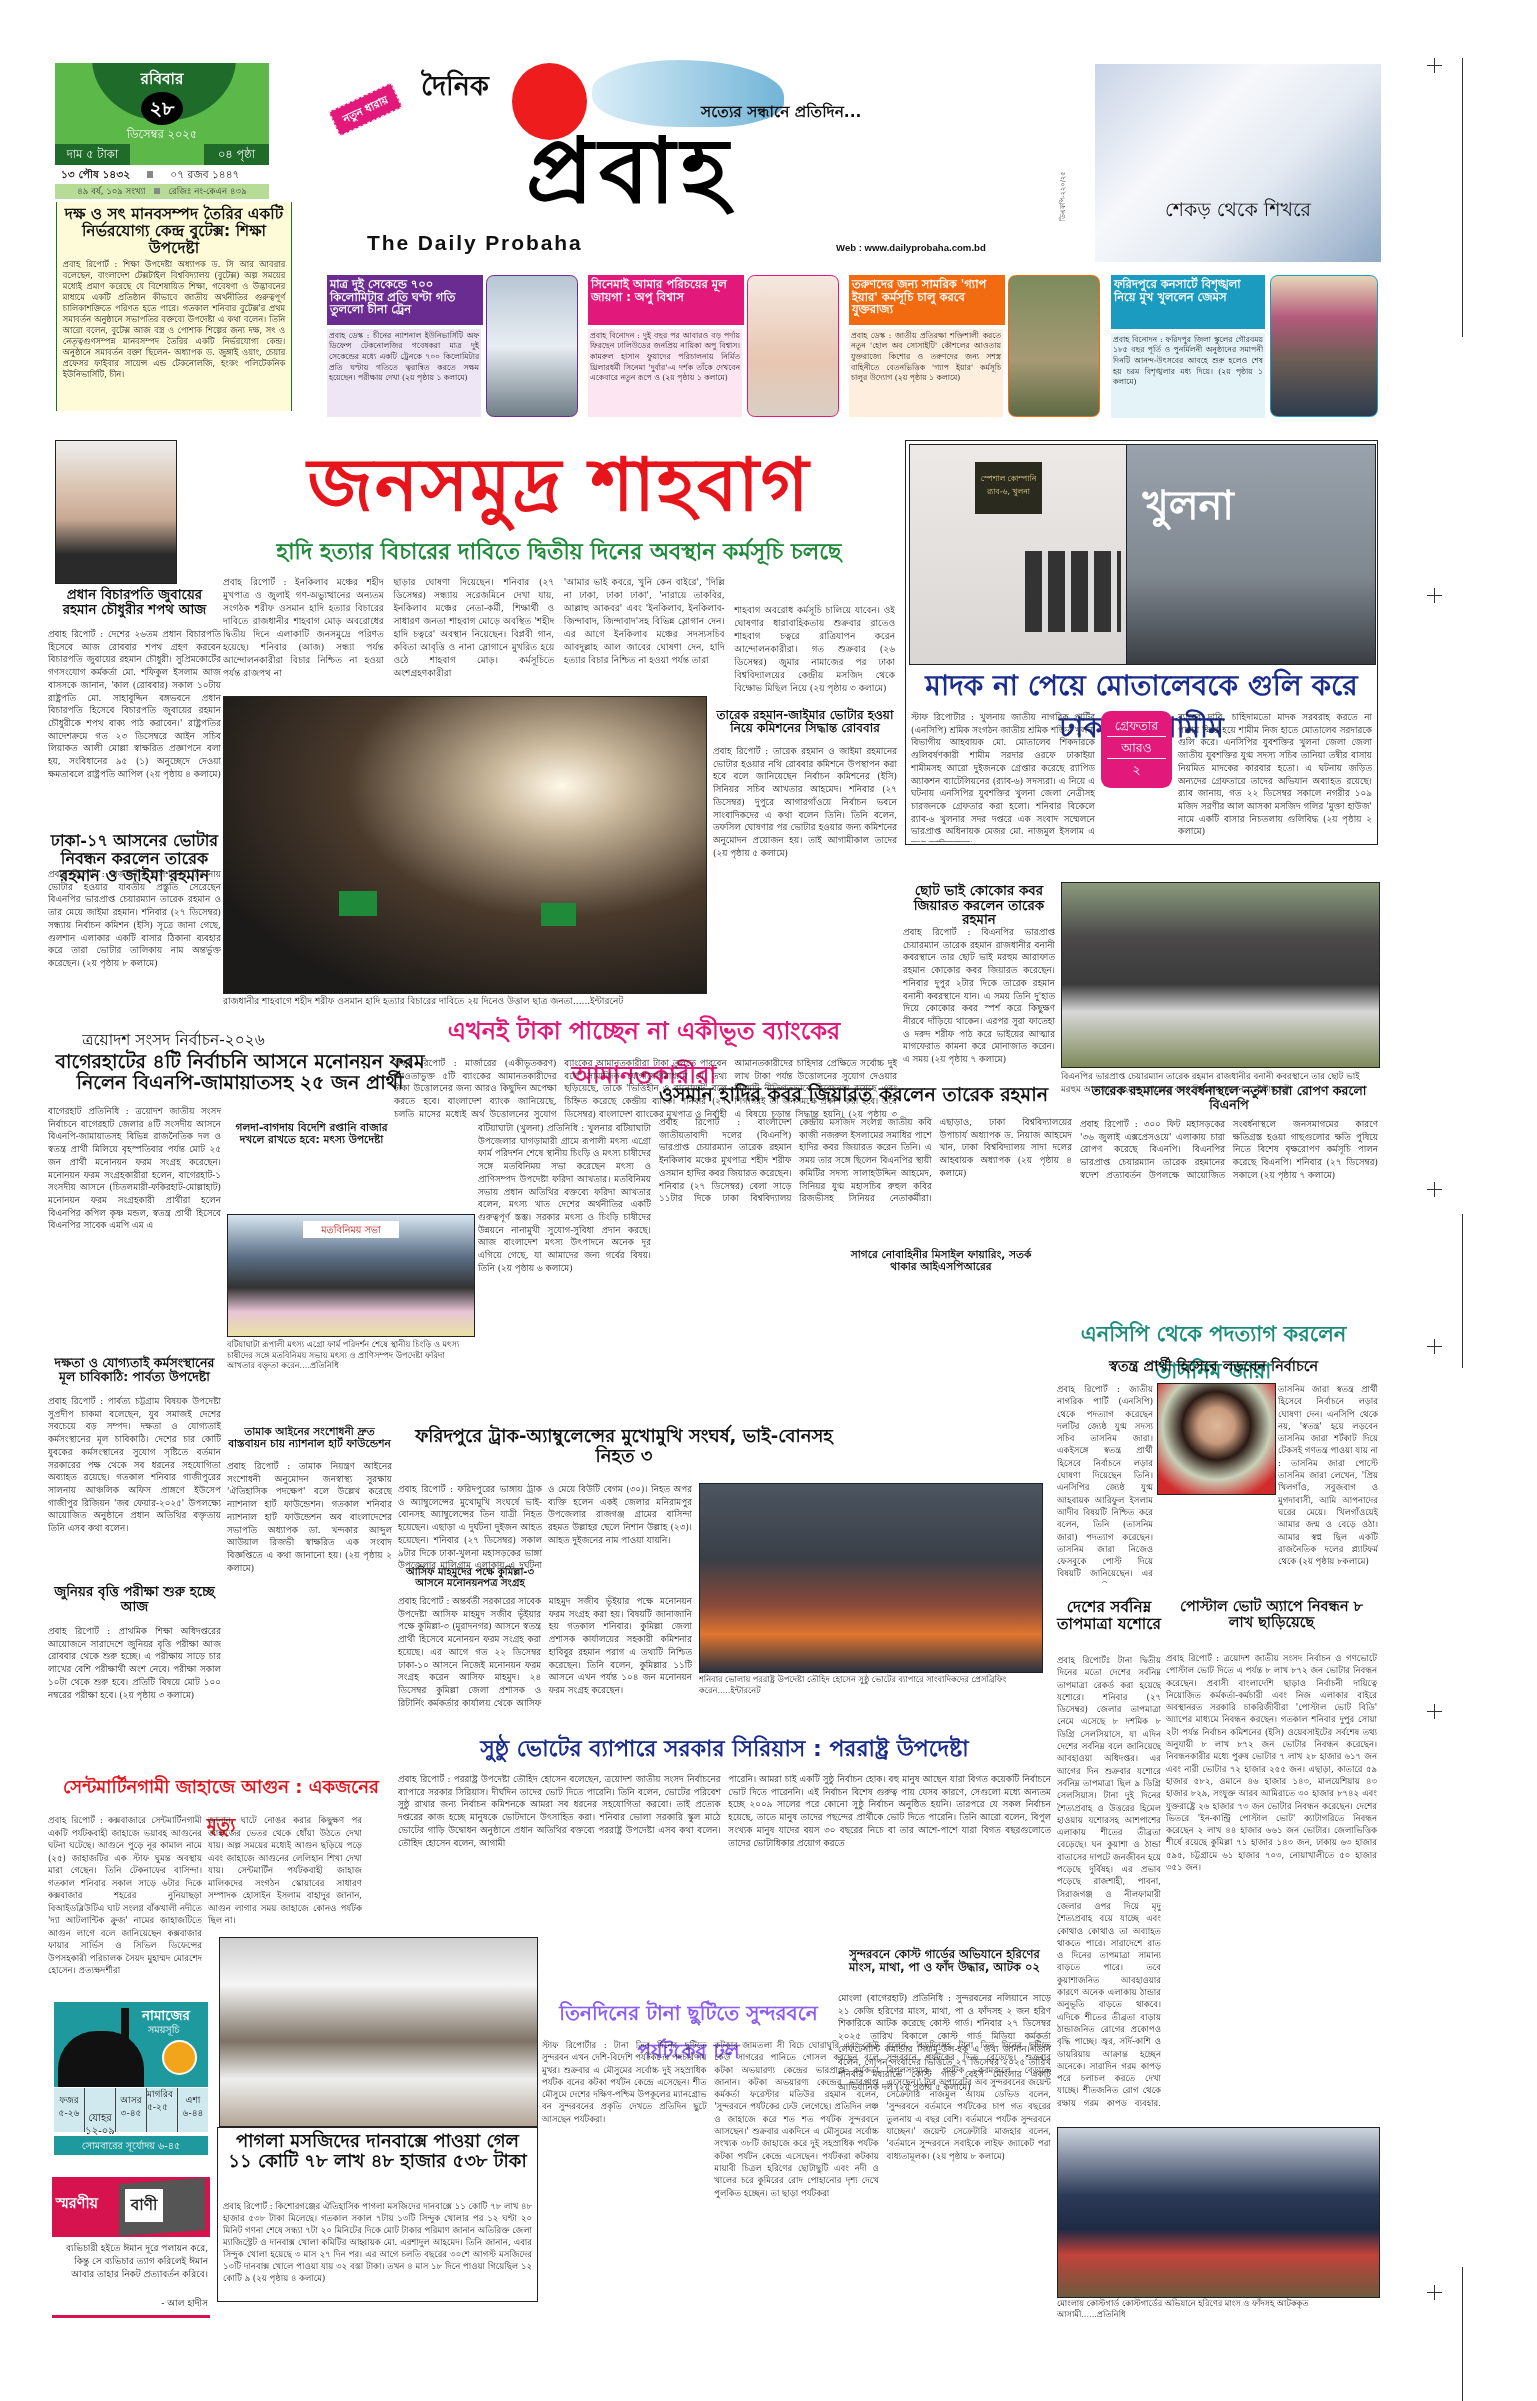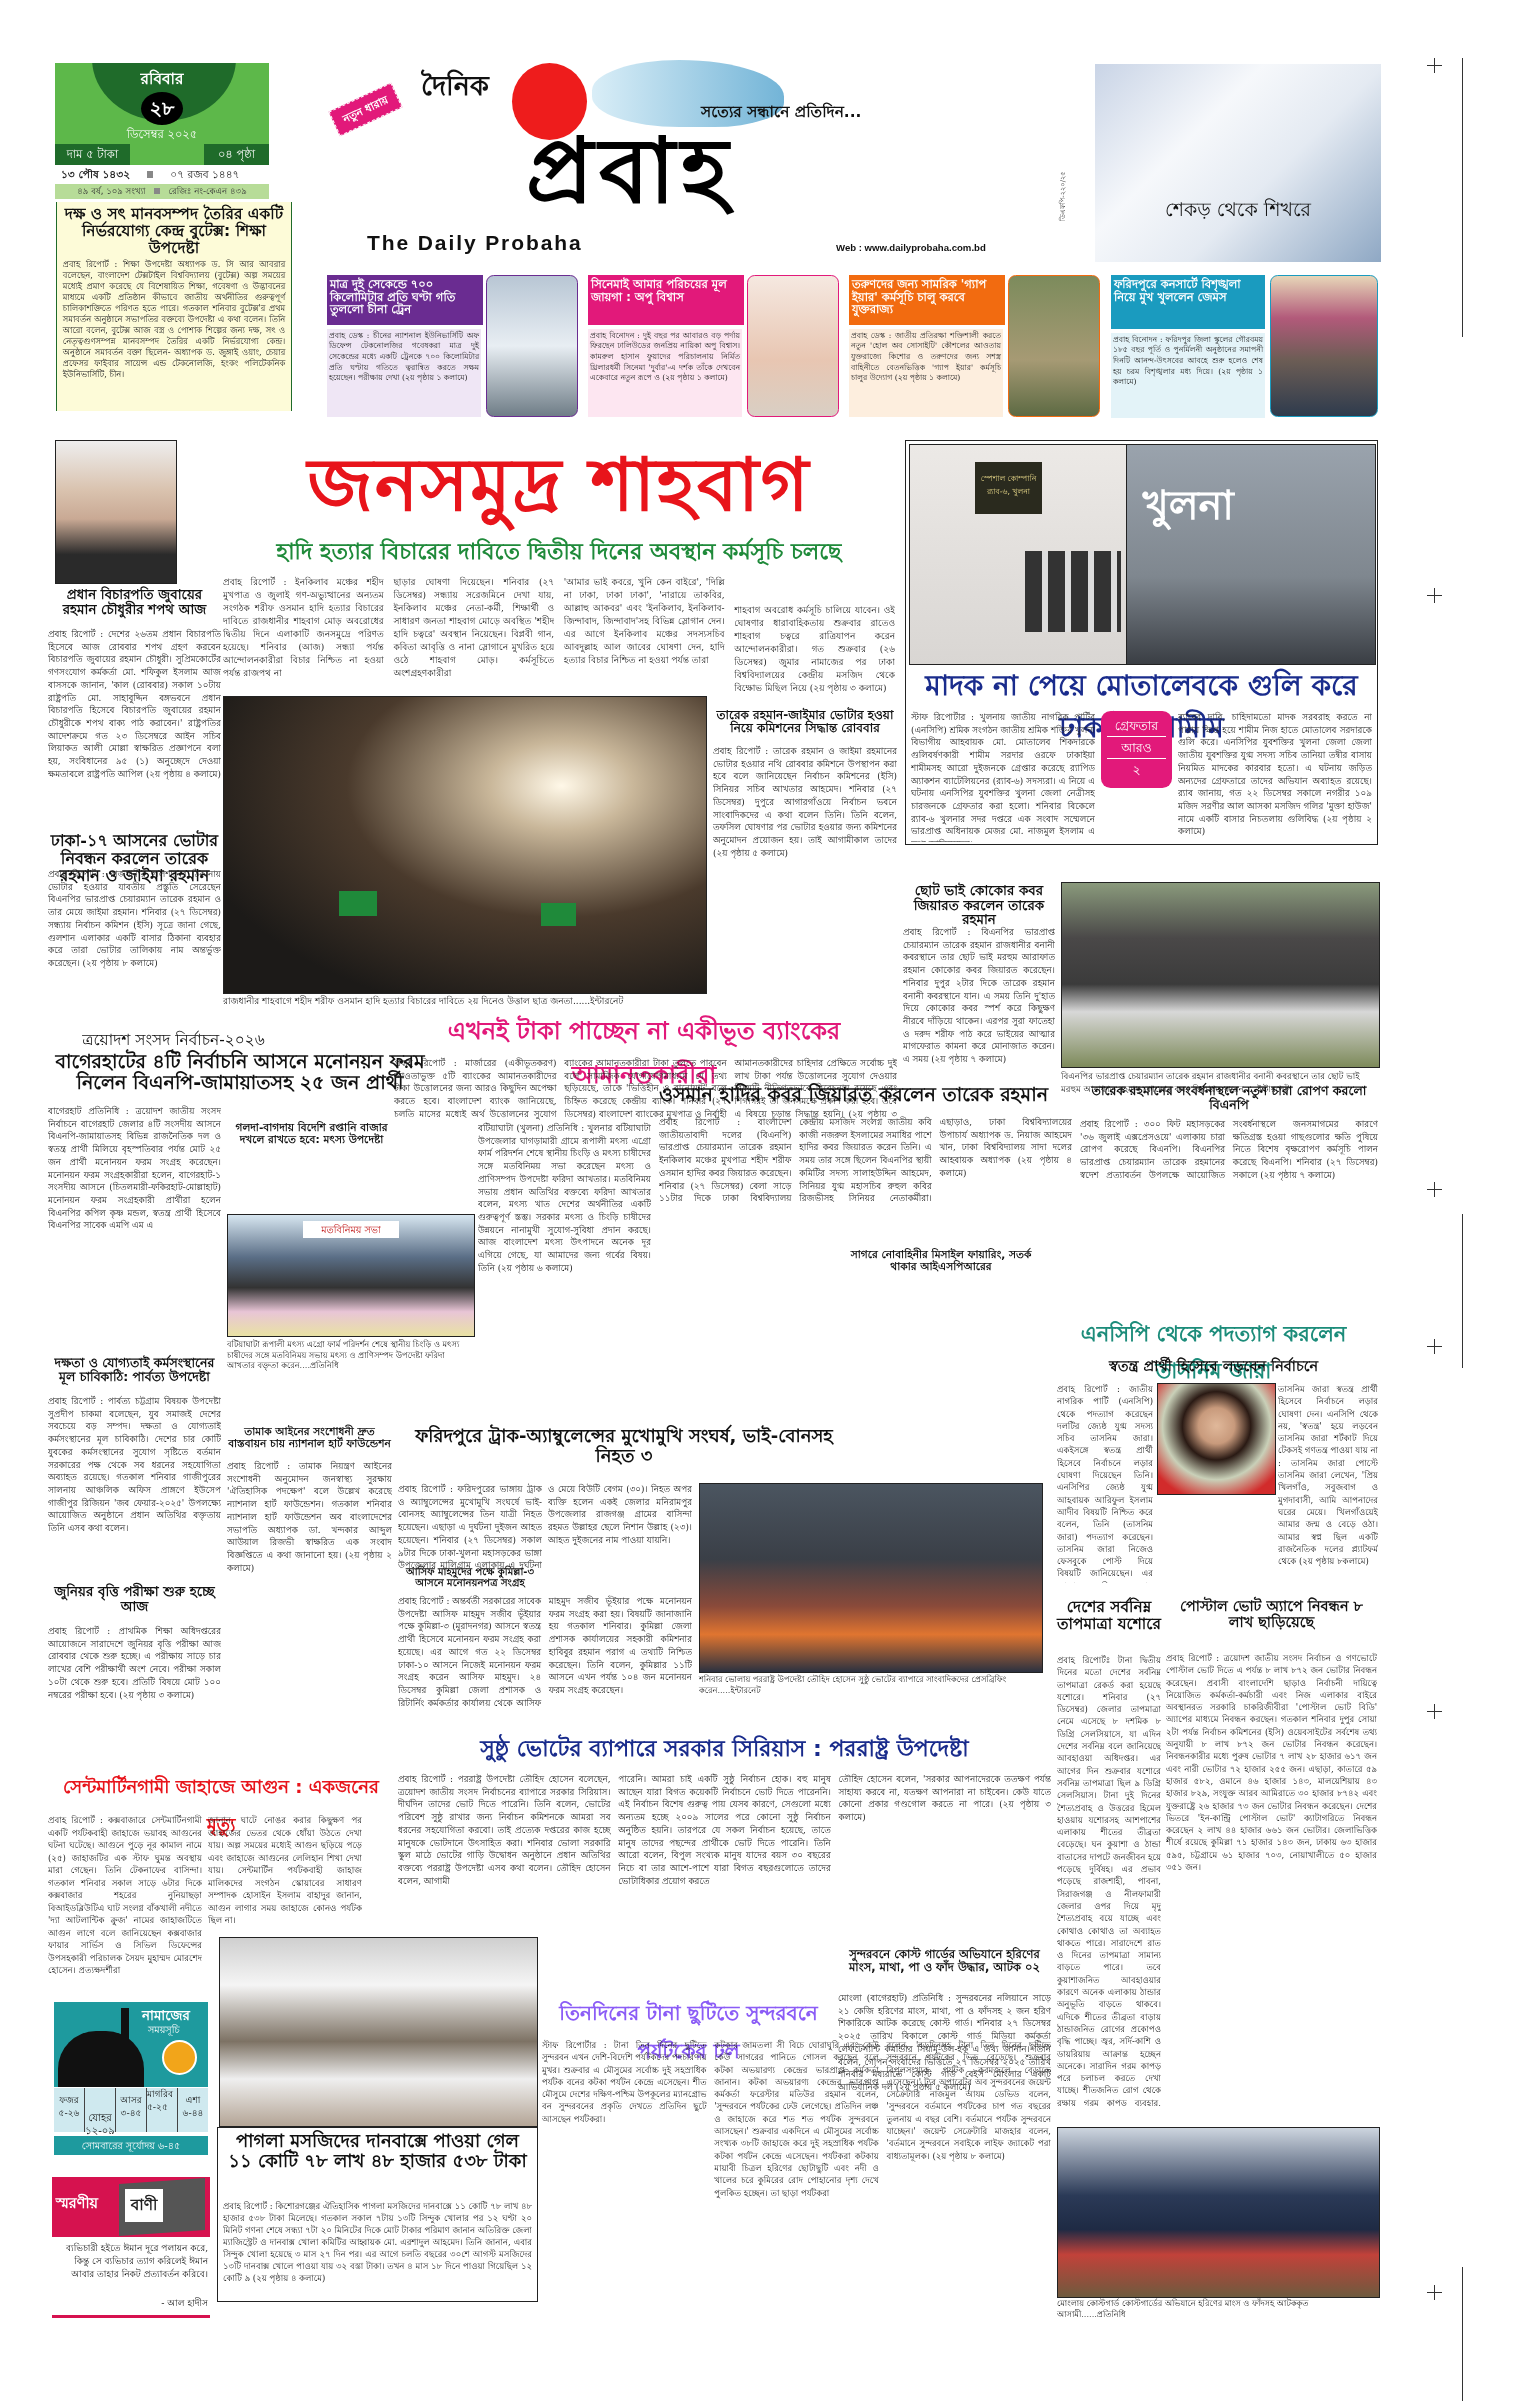--- a/index.html
+++ b/index.html
@@ -168,21 +168,20 @@
 
 <div class="hl abs" style="left:398px;top:1566px;width:144px;font-size:10px;">আসিফ মাহমুদের পক্ষে কুমিল্লা-৩ আসনে মনোনয়নপত্র সংগ্রহ</div>
 <div class="body-text abs" style="left:398px;top:1595px;width:294px;font-size:8.8px;line-height:12.7px;height:173px;overflow:hidden;column-count:2;column-gap:7.7px;">প্রবাহ রিপোর্ট : অন্তর্বর্তী সরকারের সাবেক উপদেষ্টা আসিফ মাহমুদ সজীব ভূঁইয়ার পক্ষে কুমিল্লা-৩ (মুরাদনগর) আসনে স্বতন্ত্র প্রার্থী হিসেবে মনোনয়ন ফরম সংগ্রহ করা হয়েছে। এর আগে গত ২২ ডিসেম্বর ঢাকা-১০ আসনে নিজেই মনোনয়ন ফরম সংগ্রহ করেন আসিফ মাহমুদ। ২৪ ডিসেম্বর কুমিল্লা জেলা প্রশাসক ও রিটার্নিং কর্মকর্তার কার্যালয় থেকে আসিফ মাহমুদ সজীব ভূঁইয়ার পক্ষে মনোনয়ন ফরম সংগ্রহ করা হয়। বিষয়টি জানাজানি হয় গতকাল শনিবার। কুমিল্লা জেলা প্রশাসক কার্যালয়ের সহকারী কমিশনার হাবিবুর রহমান পরাগ এ তথ্যটি নিশ্চিত করেছেন। তিনি বলেন, কুমিল্লার ১১টি আসনে এখন পর্যন্ত ১০৪ জন মনোনয়ন ফরম সংগ্রহ করেছেন।</div>
 
 <div class="abs photo" style="left:699px;top:1483px;width:342px;height:188px;background:linear-gradient(180deg,#4b5560 0%,#3a3f47 40%,#8a4a3a 65%,#e07530 80%,#2b3140 100%);"></div>
 <div class="cap abs" style="left:699px;top:1674px;width:342px;font-size:8.2px;line-height:10.6px;">শনিবার ভোলায় পররাষ্ট্র উপদেষ্টা তৌহিদ হোসেন সুষ্ঠু ভোটের ব্যাপারে সাংবাদিকদের প্রেসব্রিফিং করেন.....ইন্টারনেট</div>
 <div class="abs" style="left:398px;top:1729px;width:653px;text-align:center;font-size:22px;font-weight:bold;color:#1a2c8c;line-height:40px;">সুষ্ঠু ভোটের ব্যাপারে সরকার সিরিয়াস : পররাষ্ট্র উপদেষ্টা</div>
 <div class="abs" style="left:398px;top:1773px;width:653px;display:flex;gap:7.7px;">
   <div class="body-text" style="flex:1;font-size:8.8px;line-height:12.7px;height:240px;overflow:hidden;">প্রবাহ রিপোর্ট : পররাষ্ট্র উপদেষ্টা তৌহিদ হোসেন বলেছেন, ত্রয়োদশ জাতীয় সংসদ নির্বাচনের ব্যাপারে সরকার সিরিয়াস। দীর্ঘদিন তাদের ভোট দিতে পারেনি। তিনি বলেন, ভোটের পরিবেশ সুষ্ঠু রাখার জন্য নির্বাচন কমিশনকে আমরা সব ধরনের সহযোগিতা করবো। তাই প্রত্যেক দপ্তরের কাজ হচ্ছে মানুষকে ভোটদানে উৎসাহিত করা। শনিবার ভোলা সরকারি স্কুল মাঠে ভোটের গাড়ি উদ্বোধন অনুষ্ঠানে প্রধান অতিথির বক্তব্যে পররাষ্ট্র উপদেষ্টা এসব কথা বলেন। তৌহিদ হোসেন বলেন, আগামী</div>
   <div class="body-text" style="flex:1;font-size:8.8px;line-height:12.7px;height:240px;overflow:hidden;">পারেনি। আমরা চাই একটি সুষ্ঠু নির্বাচন হোক। বহু মানুষ আছেন যারা বিগত কয়েকটি নির্বাচনে ভোট দিতে পারেননি। এই নির্বাচন বিশেষ গুরুত্ব পায় যেসব কারণে, সেগুলো মধ্যে অন্যতম হচ্ছে ২০০৯ সালের পরে কোনো সুষ্ঠু নির্বাচন অনুষ্ঠিত হয়নি। তারপরে যে সকল নির্বাচন হয়েছে, তাতে মানুষ তাদের পছন্দের প্রার্থীকে ভোট দিতে পারেনি। তিনি আরো বলেন, বিপুল সংখ্যক মানুষ যাদের বয়স ৩০ বছরের নিচে বা তার আশে-পাশে যারা বিগত বছরগুলোতে তাদের ভোটাধিকার প্রয়োগ করতে</div>
-  <div class="body-text" style="flex:1;font-size:8.8px;line-height:12.7px;height:183px;overflow:hidden;">তৌহিদ হোসেন বলেন, 'সরকার আপনাদেরকে ততক্ষণ পর্যন্ত সাহায্য করবে না, যতক্ষণ আপনারা না চাইবেন। কেউ যাতে কোনো প্রকার গণ্ডগোল করতে না পারে। (২য় পৃষ্ঠায় ৩ কলামে)</div>
 </div>
 <div class="hl abs" style="left:838px;top:1948px;width:213px;font-size:11.5px;">সুন্দরবনে কোস্ট গার্ডের অভিযানে হরিণের মাংস, মাথা, পা ও ফাঁদ উদ্ধার, আটক ০২</div>
 <div class="body-text abs" style="left:838px;top:1992px;width:213px;font-size:8.8px;line-height:12.7px;height:144px;overflow:hidden;">মোংলা (বাগেরহাট) প্রতিনিধি : সুন্দরবনের নলিয়ানে সাড়ে ২১ কেজি হরিণের মাংস, মাথা, পা ও ফাঁদসহ ২ জন হরিণ শিকারিকে আটক করেছে কোস্ট গার্ড। শনিবার ২৭ ডিসেম্বর ২০২৫ তারিখ বিকালে কোস্ট গার্ড মিডিয়া কর্মকর্তা লেফটেন্যান্ট কমান্ডার সিয়াম-উল-হক এ তথ্য জানান। তিনি বলেন, গোপন সংবাদের ভিত্তিতে ২৭ ডিসেম্বর ২০২৫ তারিখ শনিবার মধ্যরাতে কোস্ট গার্ড বেইস মোংলার একটি আভিযানিক দল (২য় পৃষ্ঠায় ৫ কলামে)</div>
 
 <div class="hl abs" style="left:1057px;top:1599px;width:104px;font-size:15.4px;">দেশের সর্বনিম্ন তাপমাত্রা যশোরে</div>
 <div class="body-text abs" style="left:1057px;top:1654px;width:104px;font-size:8.5px;line-height:12.3px;height:452px;overflow:hidden;">প্রবাহ রিপোর্টঃ টানা দ্বিতীয় দিনের মতো দেশের সর্বনিম্ন তাপমাত্রা রেকর্ড করা হয়েছে যশোরে। শনিবার (২৭ ডিসেম্বর) জেলার তাপমাত্রা নেমে এসেছে ৮ দশমিক ৮ ডিগ্রি সেলসিয়াসে, যা এদিন দেশের সর্বনিম্ন বলে জানিয়েছে আবহাওয়া অধিদপ্তর। এর আগের দিন শুক্রবার যশোরে সর্বনিম্ন তাপমাত্রা ছিল ৯ ডিগ্রি সেলসিয়াস। টানা দুই দিনের শৈত্যপ্রবাহ ও উত্তরের হিমেল হাওয়ায় যশোরসহ আশপাশের এলাকায় শীতের তীব্রতা বেড়েছে। ঘন কুয়াশা ও ঠান্ডা বাতাসের দাপটে জনজীবন হয়ে পড়েছে দুর্বিষহ। এর প্রভাব পড়েছে রাজশাহী, পাবনা, সিরাজগঞ্জ ও নীলফামারী জেলার ওপর দিয়ে মৃদু শৈত্যপ্রবাহ বয়ে যাচ্ছে এবং কোথাও কোথাও তা অব্যাহত থাকতে পারে। সারাদেশে রাত ও দিনের তাপমাত্রা সামান্য বাড়তে পারে। তবে কুয়াশাজনিত আবহাওয়ার কারণে অনেক এলাকায় ঠান্ডার অনুভূতি বাড়তে থাকবে। এদিকে শীতের তীব্রতা বাড়ায় ঠান্ডাজনিত রোগের প্রকোপও বৃদ্ধি পাচ্ছে। জ্বর, সর্দি-কাশি ও ডায়রিয়ায় আক্রান্ত হচ্ছেন অনেকে। সারাদিন গরম কাপড় পরে চলাচল করতে দেখা যাচ্ছে। শীতজনিত রোগ থেকে রক্ষায় গরম কাপড় ব্যবহার, উষ্ণ খাবার ও পর্যাপ্ত পানি পান করার পরামর্শ দিয়েছেন চিকিৎসকরা।</div>
 <div class="hl abs" style="left:1166px;top:1599px;width:211px;font-size:14.4px;">পোস্টাল ভোট অ্যাপে নিবন্ধন ৮ লাখ ছাড়িয়েছে</div>
 <div class="body-text abs" style="left:1166px;top:1652px;width:211px;font-size:8.5px;line-height:12.3px;height:452px;overflow:hidden;">প্রবাহ রিপোর্ট : ত্রয়োদশ জাতীয় সংসদ নির্বাচন ও গণভোটে পোস্টাল ভোট দিতে এ পর্যন্ত ৮ লাখ ৮৭২ জন ভোটার নিবন্ধন করেছেন। প্রবাসী বাংলাদেশি ছাড়াও নির্বাচনী দায়িত্বে নিয়োজিত কর্মকর্তা-কর্মচারী এবং নিজ এলাকার বাইরে অবস্থানরত সরকারি চাকরিজীবীরা 'পোস্টাল ভোট বিডি' অ্যাপের মাধ্যমে নিবন্ধন করছেন। গতকাল শনিবার দুপুর সোয়া ২টা পর্যন্ত নির্বাচন কমিশনের (ইসি) ওয়েবসাইটের সর্বশেষ তথ্য অনুযায়ী ৮ লাখ ৮৭২ জন ভোটার নিবন্ধন করেছেন। নিবন্ধনকারীর মধ্যে পুরুষ ভোটার ৭ লাখ ২৮ হাজার ৬১৭ জন এবং নারী ভোটার ৭২ হাজার ২৫৫ জন। এছাড়া, কাতারে ৫৯ হাজার ৫৮২, ওমানে ৪৬ হাজার ১৪৩, মালয়েশিয়ায় ৪৩ হাজার ৮২৯, সংযুক্ত আরব আমিরাতে ৩০ হাজার ৮৭৪২ এবং যুক্তরাষ্ট্রে ২৬ হাজার ৭৩ জন ভোটার নিবন্ধন করেছেন। দেশের ভিতরে 'ইন-কান্ট্রি পোস্টাল ভোট' ক্যাটাগরিতে নিবন্ধন করেছেন ২ লাখ ৪৪ হাজার ৬৬১ জন ভোটার। জেলাভিত্তিক শীর্ষে রয়েছে কুমিল্লা ৭১ হাজার ১৪৩ জন, ঢাকায় ৬৩ হাজার ৫৯৫, চট্টগ্রামে ৬১ হাজার ৭০৩, নোয়াখালীতে ৫০ হাজার ৩৫১ জন।</div>
 
 <div class="abs" style="left:48px;top:1768px;width:346px;text-align:center;font-size:18px;font-weight:bold;color:#e8141b;line-height:38px;">সেন্টমার্টিনগামী জাহাজে আগুন : একজনের মৃত্যু</div>

